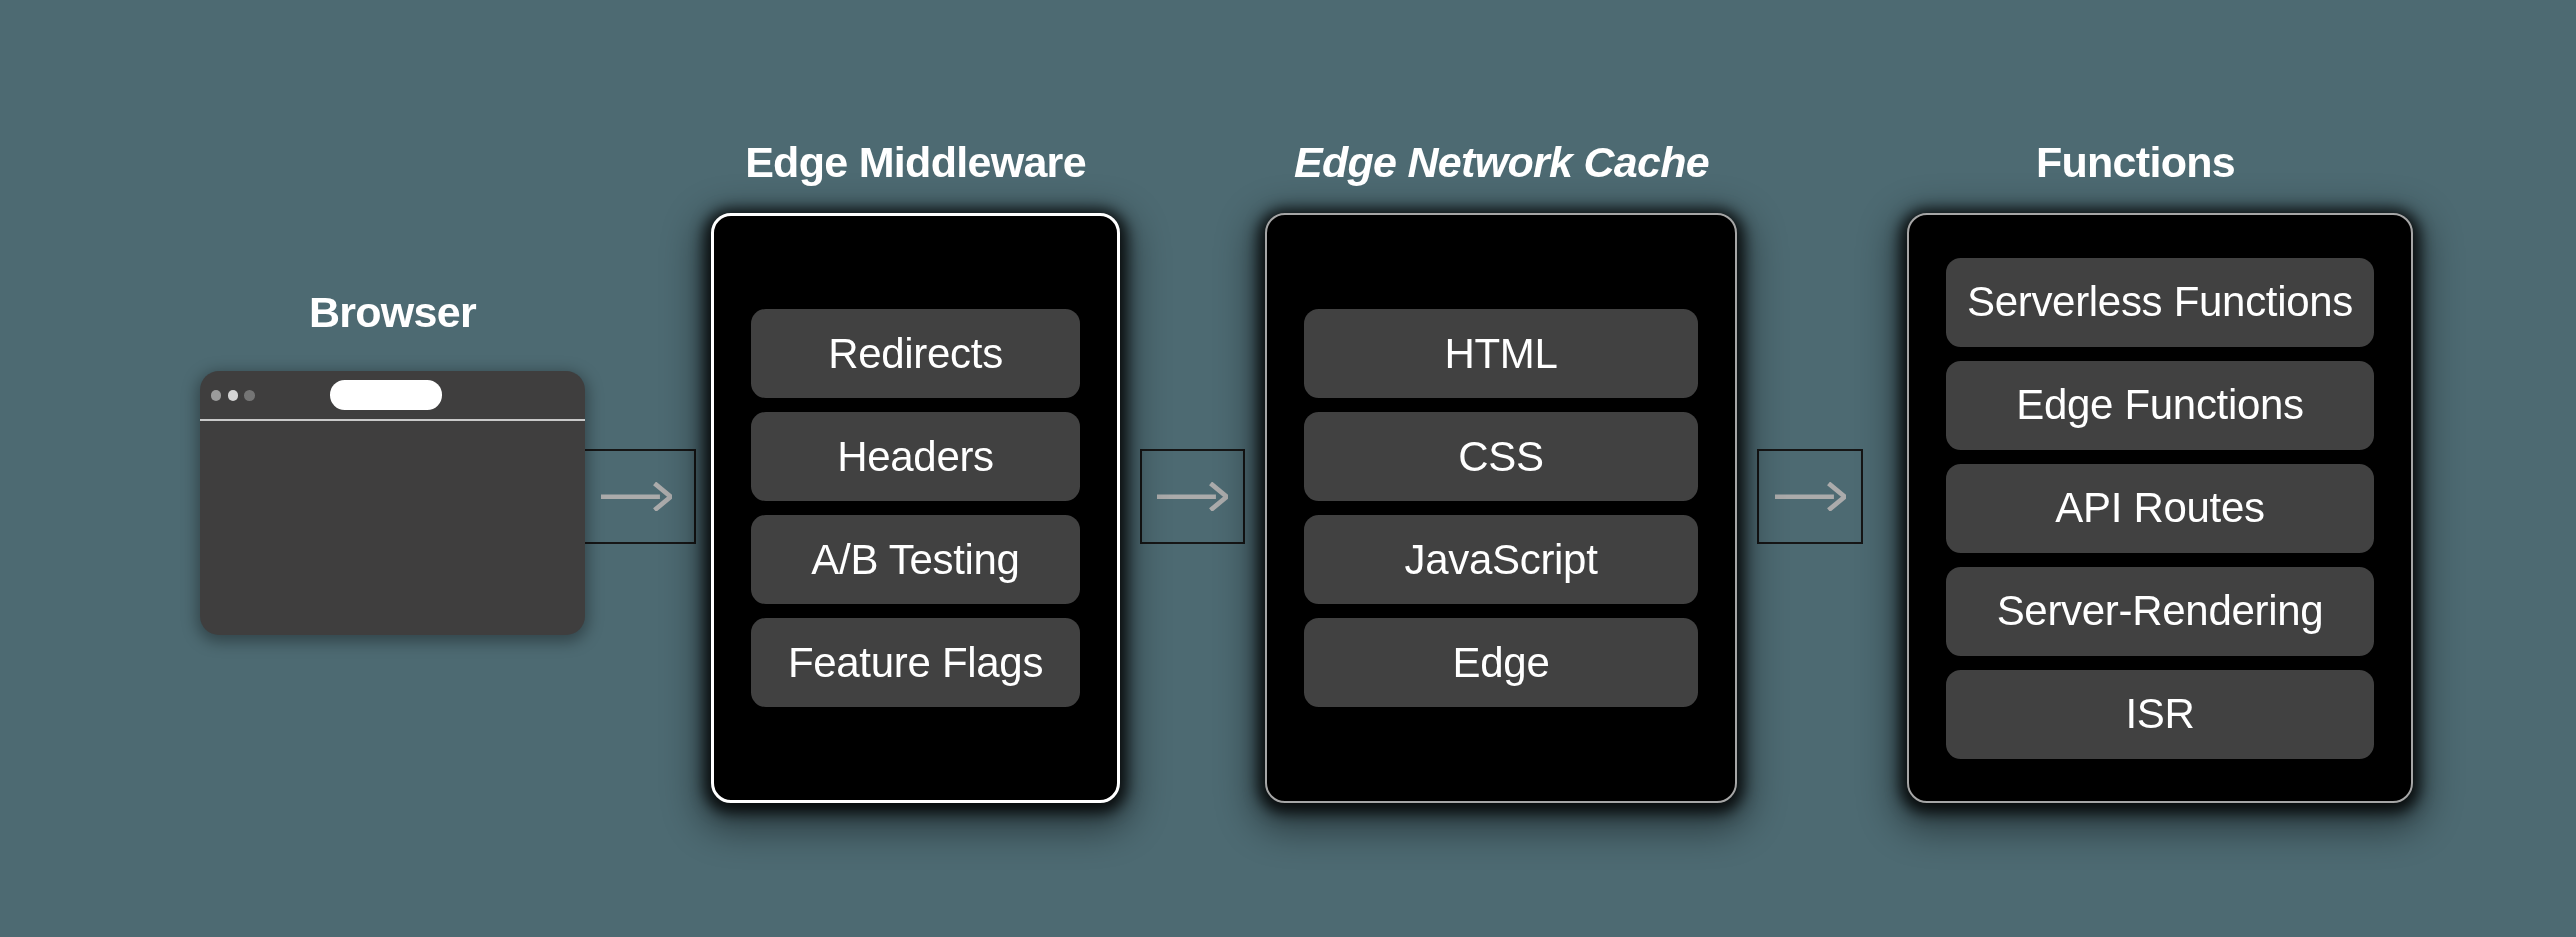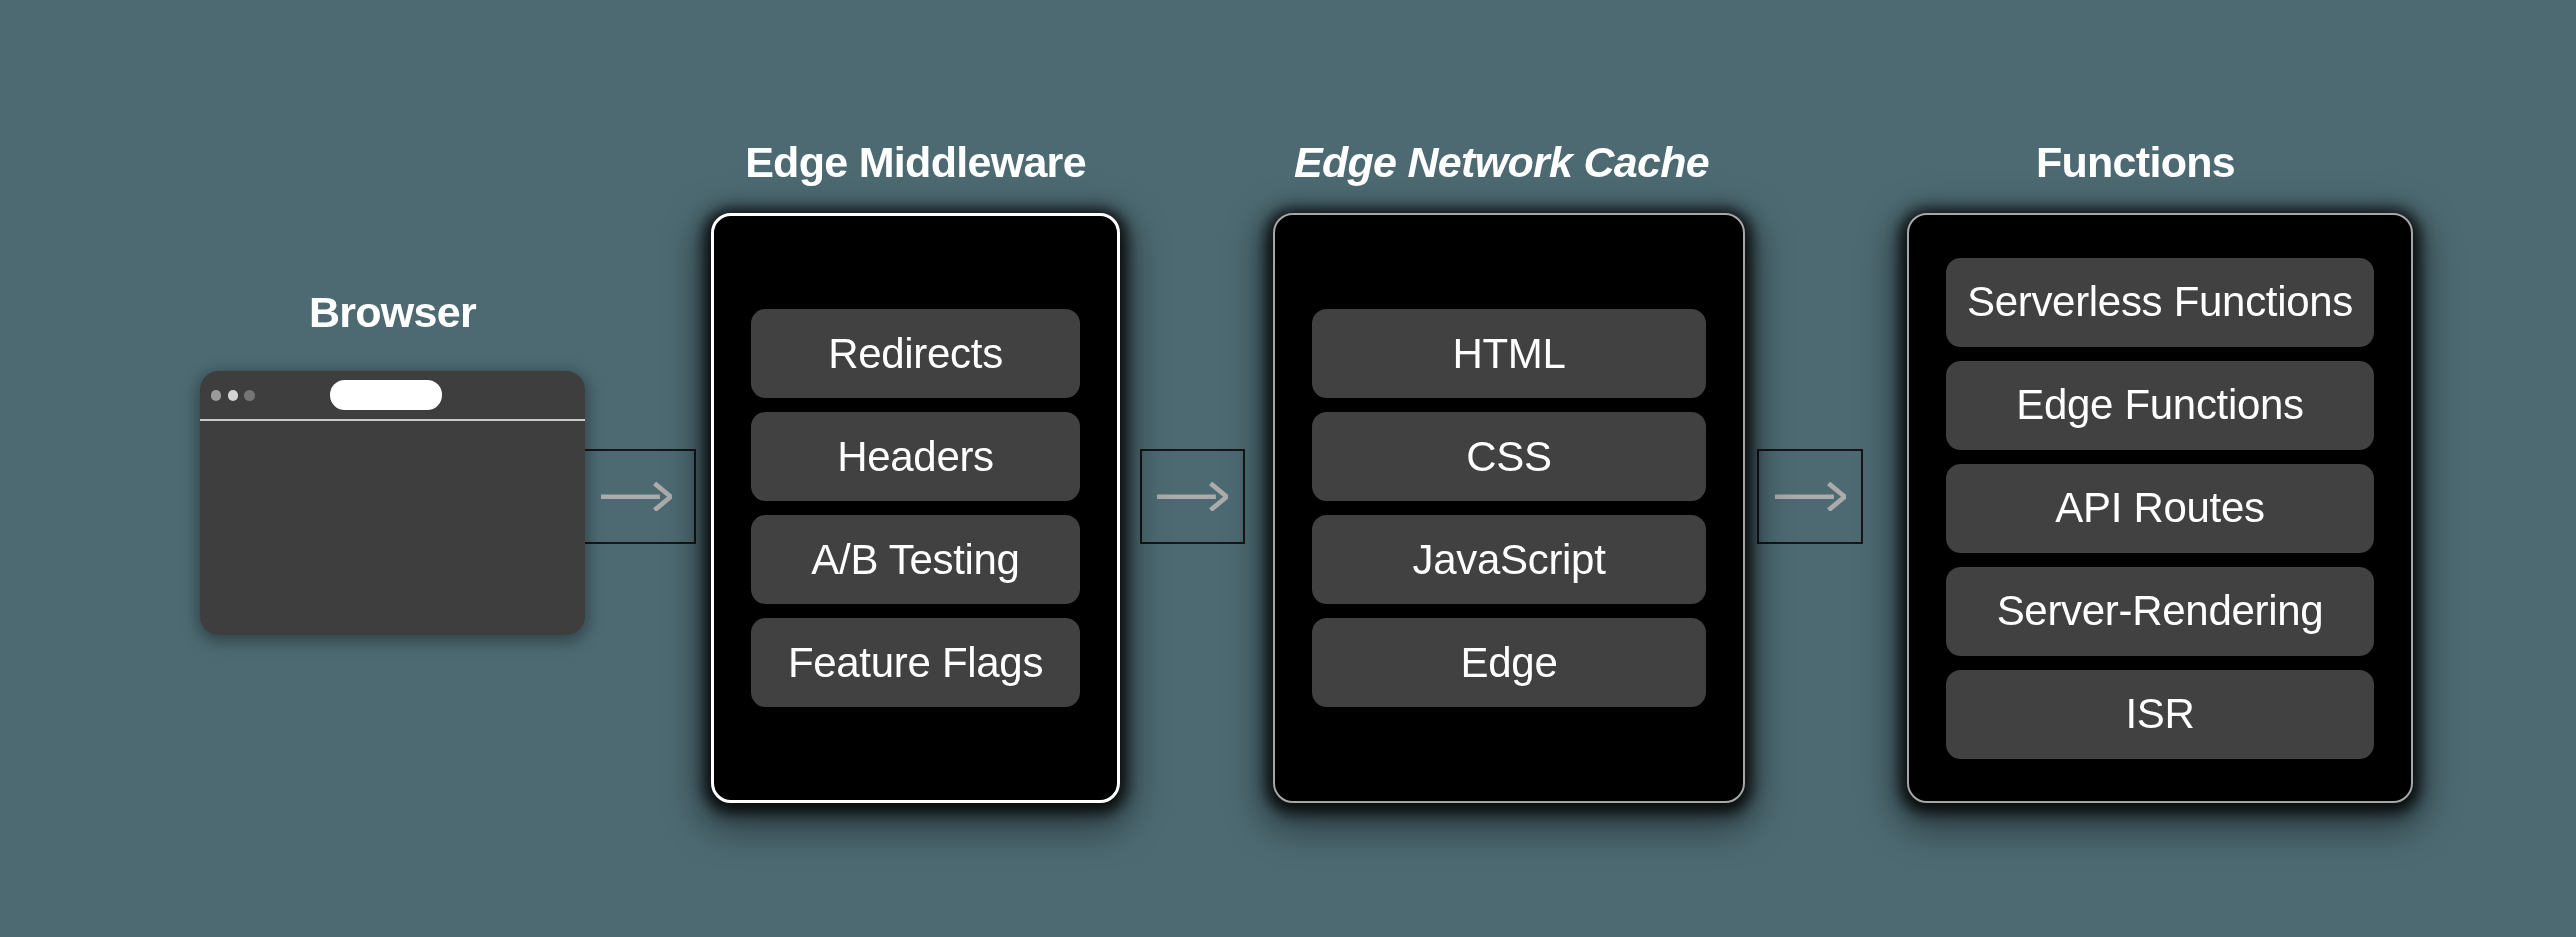--- a/index.html
+++ b/index.html
@@ -74,21 +74,21 @@
     background:var(--panelBg,#000);
     border-radius:20px;
     display:flex;flex-direction:column;
     justify-content:center;
     gap:14px;
     padding:0 37px;
     z-index:2;
     box-shadow:0 2.7px 13.4px 6.7px rgba(0,0,0,0.8), 0 13.4px 37px 12px rgba(0,0,0,0.45);
   }
   .panel-mw{left:711px;width:409px;border:3.4px solid var(--mwBorder,#fff);}
-  .panel-cache{left:1265px;width:472px;border:2px solid var(--panelBorder,#A6A6A6);margin-left:8px;}
+  .panel-cache{left:1265px;width:472px;border:2px solid var(--panelBorder,#A6A6A6);}
   .panel-fn{left:1882px;width:506px;border:2px solid var(--panelBorder,#A6A6A6);margin-left:25px;}
   .row{
     flex:0 0 89px;height:89px;
     background:var(--rowBg,#414141);
     border-radius:14.8px;
     display:flex;align-items:center;justify-content:center;
     font-size:42px;font-weight:500;
     letter-spacing:-0.3px;
     color:var(--rowText,#fff);
     white-space:nowrap;

